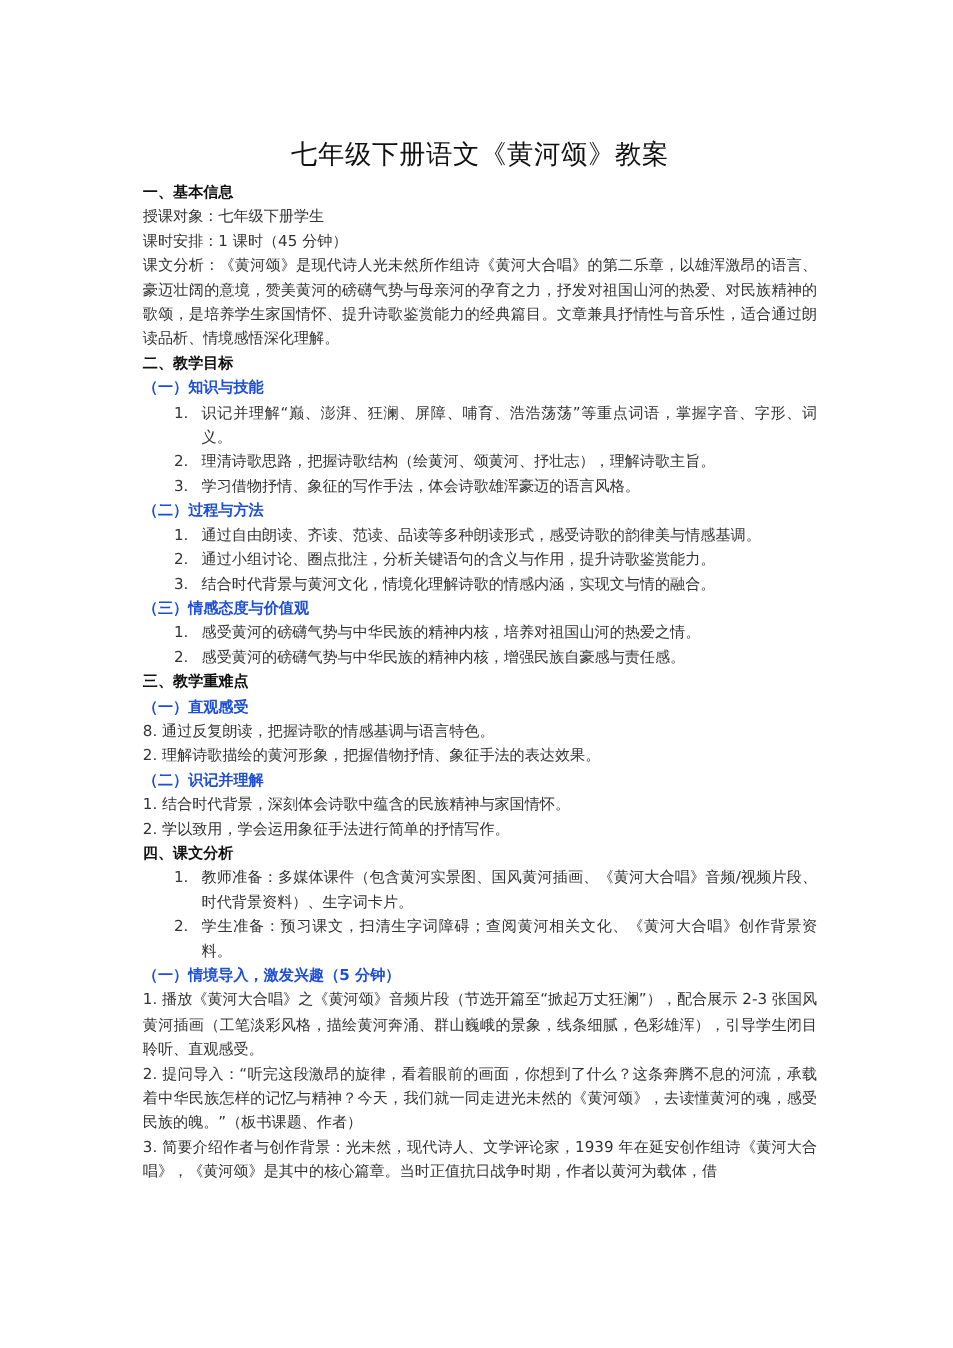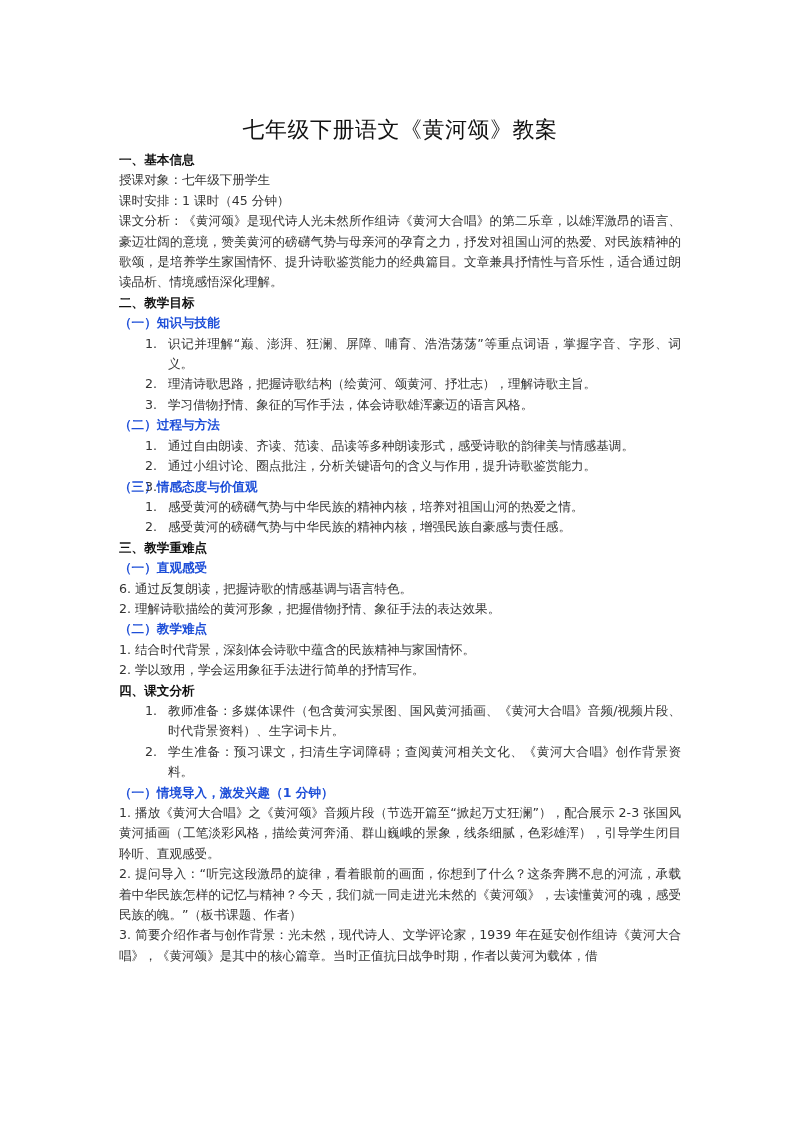--- a/index.html
+++ b/index.html
@@ -46,39 +46,39 @@
   <div class="h2">（一）知识与技能</div>
   <ul class="ol">
     <li><span class="num">1.</span><span>识记并理解“巅、澎湃、狂澜、屏障、哺育、浩浩荡荡”等重点词语，掌握字音、字形、词义。</span></li>
     <li><span class="num">2.</span><span>理清诗歌思路，把握诗歌结构（绘黄河、颂黄河、抒壮志），理解诗歌主旨。</span></li>
     <li><span class="num">3.</span><span>学习借物抒情、象征的写作手法，体会诗歌雄浑豪迈的语言风格。</span></li>
   </ul>
   <div class="h2">（二）过程与方法</div>
   <ul class="ol">
     <li><span class="num">1.</span><span>通过自由朗读、齐读、范读、品读等多种朗读形式，感受诗歌的韵律美与情感基调。</span></li>
     <li><span class="num">2.</span><span>通过小组讨论、圈点批注，分析关键语句的含义与作用，提升诗歌鉴赏能力。</span></li>
-    <li><span class="num">3.</span></li>
+    <li><span class="num">3.</span><span>结合时代背景与黄河文化，情境化理解诗歌的情感内涵，实现文与情的融合。</span></li>
   </ul>
   <div class="h2">（三）情感态度与价值观</div>
   <ul class="ol">
     <li><span class="num">1.</span><span>感受黄河的磅礴气势与中华民族的精神内核，培养对祖国山河的热爱之情。</span></li>
     <li><span class="num">2.</span><span>感受黄河的磅礴气势与中华民族的精神内核，增强民族自豪感与责任感。</span></li>
   </ul>
 
   <div class="h1">三、教学重难点</div>
   <div class="h2">（一）直观感受</div>
-  <div class="p plain-item">6. 通过反复朗读，把握诗歌的情感基调与语言特色。</div>
+  <div class="p plain-item">8. 通过反复朗读，把握诗歌的情感基调与语言特色。</div>
   <div class="p plain-item">2. 理解诗歌描绘的黄河形象，把握借物抒情、象征手法的表达效果。</div>
-  <div class="h2">（二）教学难点</div>
+  <div class="h2">（二）识记并理解</div>
   <div class="p plain-item">1. 结合时代背景，深刻体会诗歌中蕴含的民族精神与家国情怀。</div>
   <div class="p plain-item">2. 学以致用，学会运用象征手法进行简单的抒情写作。</div>
 
   <div class="h1">四、课文分析</div>
   <ul class="ol">
     <li><span class="num">1.</span><span>教师准备：多媒体课件（包含黄河实景图、国风黄河插画、《黄河大合唱》音频/视频片段、时代背景资料）、生字词卡片。</span></li>
     <li><span class="num">2.</span><span>学生准备：预习课文，扫清生字词障碍；查阅黄河相关文化、《黄河大合唱》创作背景资料。</span></li>
   </ul>
 
-  <div class="h2">（一）情境导入，激发兴趣（1 分钟）</div>
+  <div class="h2">（一）情境导入，激发兴趣（5 分钟）</div>
   <div class="p plain-item">1. 播放《黄河大合唱》之《黄河颂》音频片段（节选开篇至“掀起万丈狂澜”），配合展示 2-3 张国风黄河插画（工笔淡彩风格，描绘黄河奔涌、群山巍峨的景象，线条细腻，色彩雄浑），引导学生闭目聆听、直观感受。</div>
   <div class="p plain-item">2. 提问导入：“听完这段激昂的旋律，看着眼前的画面，你想到了什么？这条奔腾不息的河流，承载着中华民族怎样的记忆与精神？今天，我们就一同走进光未然的《黄河颂》，去读懂黄河的魂，感受民族的魄。”（板书课题、作者）</div>
   <div class="p plain-item">3. 简要介绍作者与创作背景：光未然，现代诗人、文学评论家，1939 年在延安创作组诗《黄河大合唱》，《黄河颂》是其中的核心篇章。当时正值抗日战争时期，作者以黄河为载体，借</div>
 </div>
 
 </body></html>

